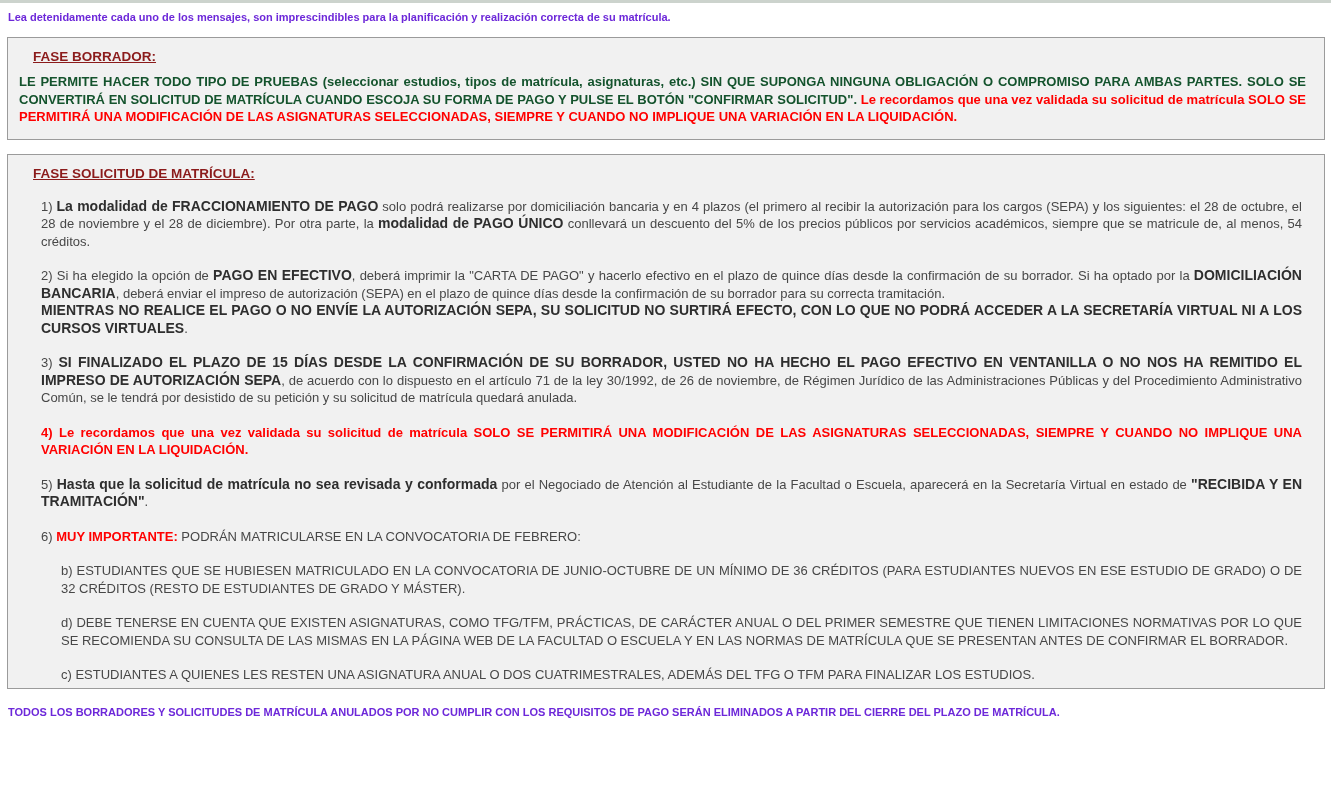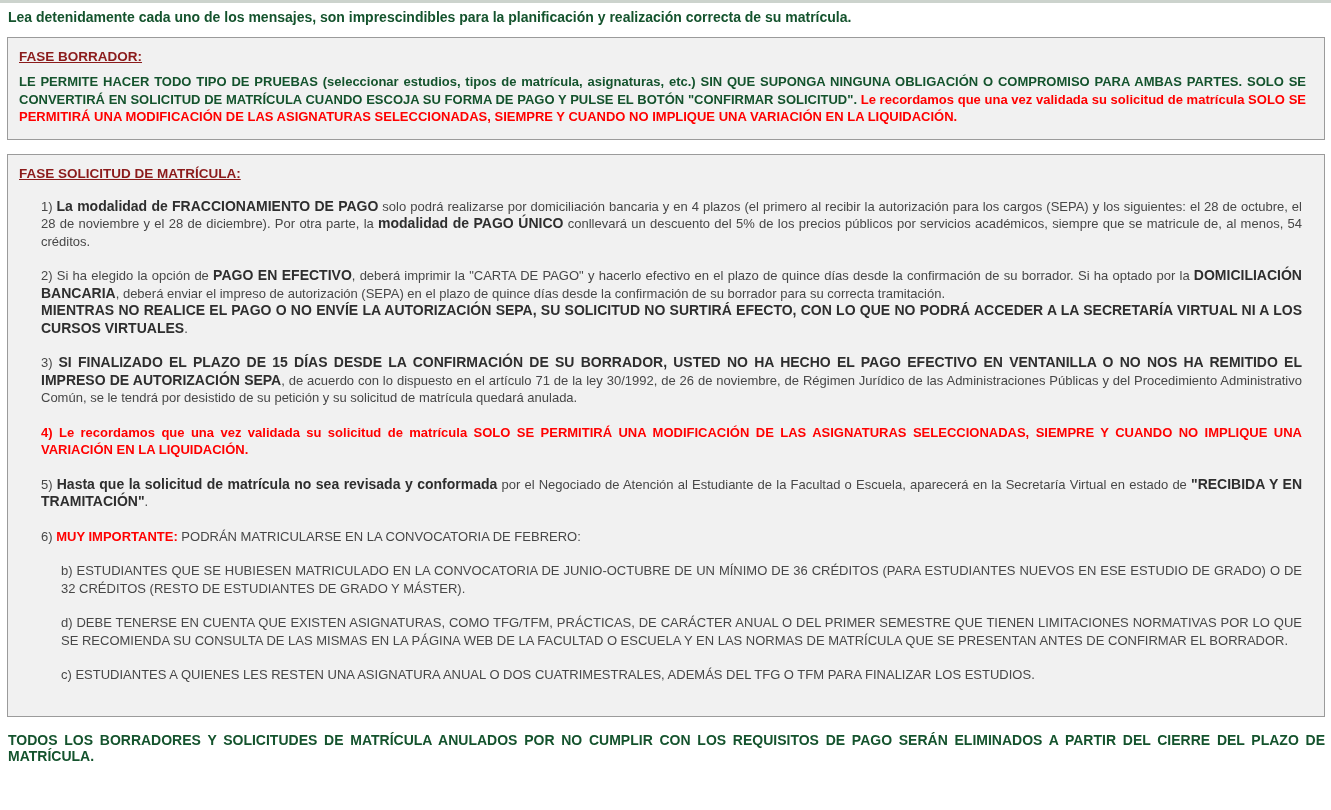--- a/index.html
+++ b/index.html
@@ -6,35 +6,35 @@
   body {
     width:1331px; height:810px; overflow:hidden;
     font-family:"Liberation Sans", sans-serif;
     color:#474747;
     -webkit-font-smoothing:antialiased;
   }
   .top-divider { height:3px; background:#ccd3cd; width:100%; }
   .wrap { padding:0 6px 0 7px; }
 
   .warning-text {
-    color:#14532d; font-weight:bold; font-size:14px; line-height:16px;
+    color:#6d28d9; font-weight:bold; font-size:11px; line-height:16px;
     margin:6px 0 12px 1px; text-align:justify;
   }
   .footer-warning { margin:15px 0 0 1px; }
 
   .msg-box {
     border:1px solid #9b9b9b; background:#f1f1f1;
     padding:9px 18px 11px 10px;
   }
   .msg-box + .msg-box-spacer { height:14px; }
-  .box2 { padding-bottom:32px; }
+  .box2 { padding-bottom:4px; }
 
   .box-title {
     color:#8b1b1b; font-weight:bold; font-size:13.5px;
-    text-decoration:underline; margin:2px 0 4px 1px;
+    text-decoration:underline; margin:2px 0 4px 15px;
   }
 
   .borrador-body {
     margin:9px 0 2px 1px; font-size:13px; line-height:17.5px;
     text-align:justify; font-weight:bold;
   }
 
   .items p.item {
     margin:17px 4px 0 23px; font-size:13px; line-height:17.5px;
     text-align:justify;

